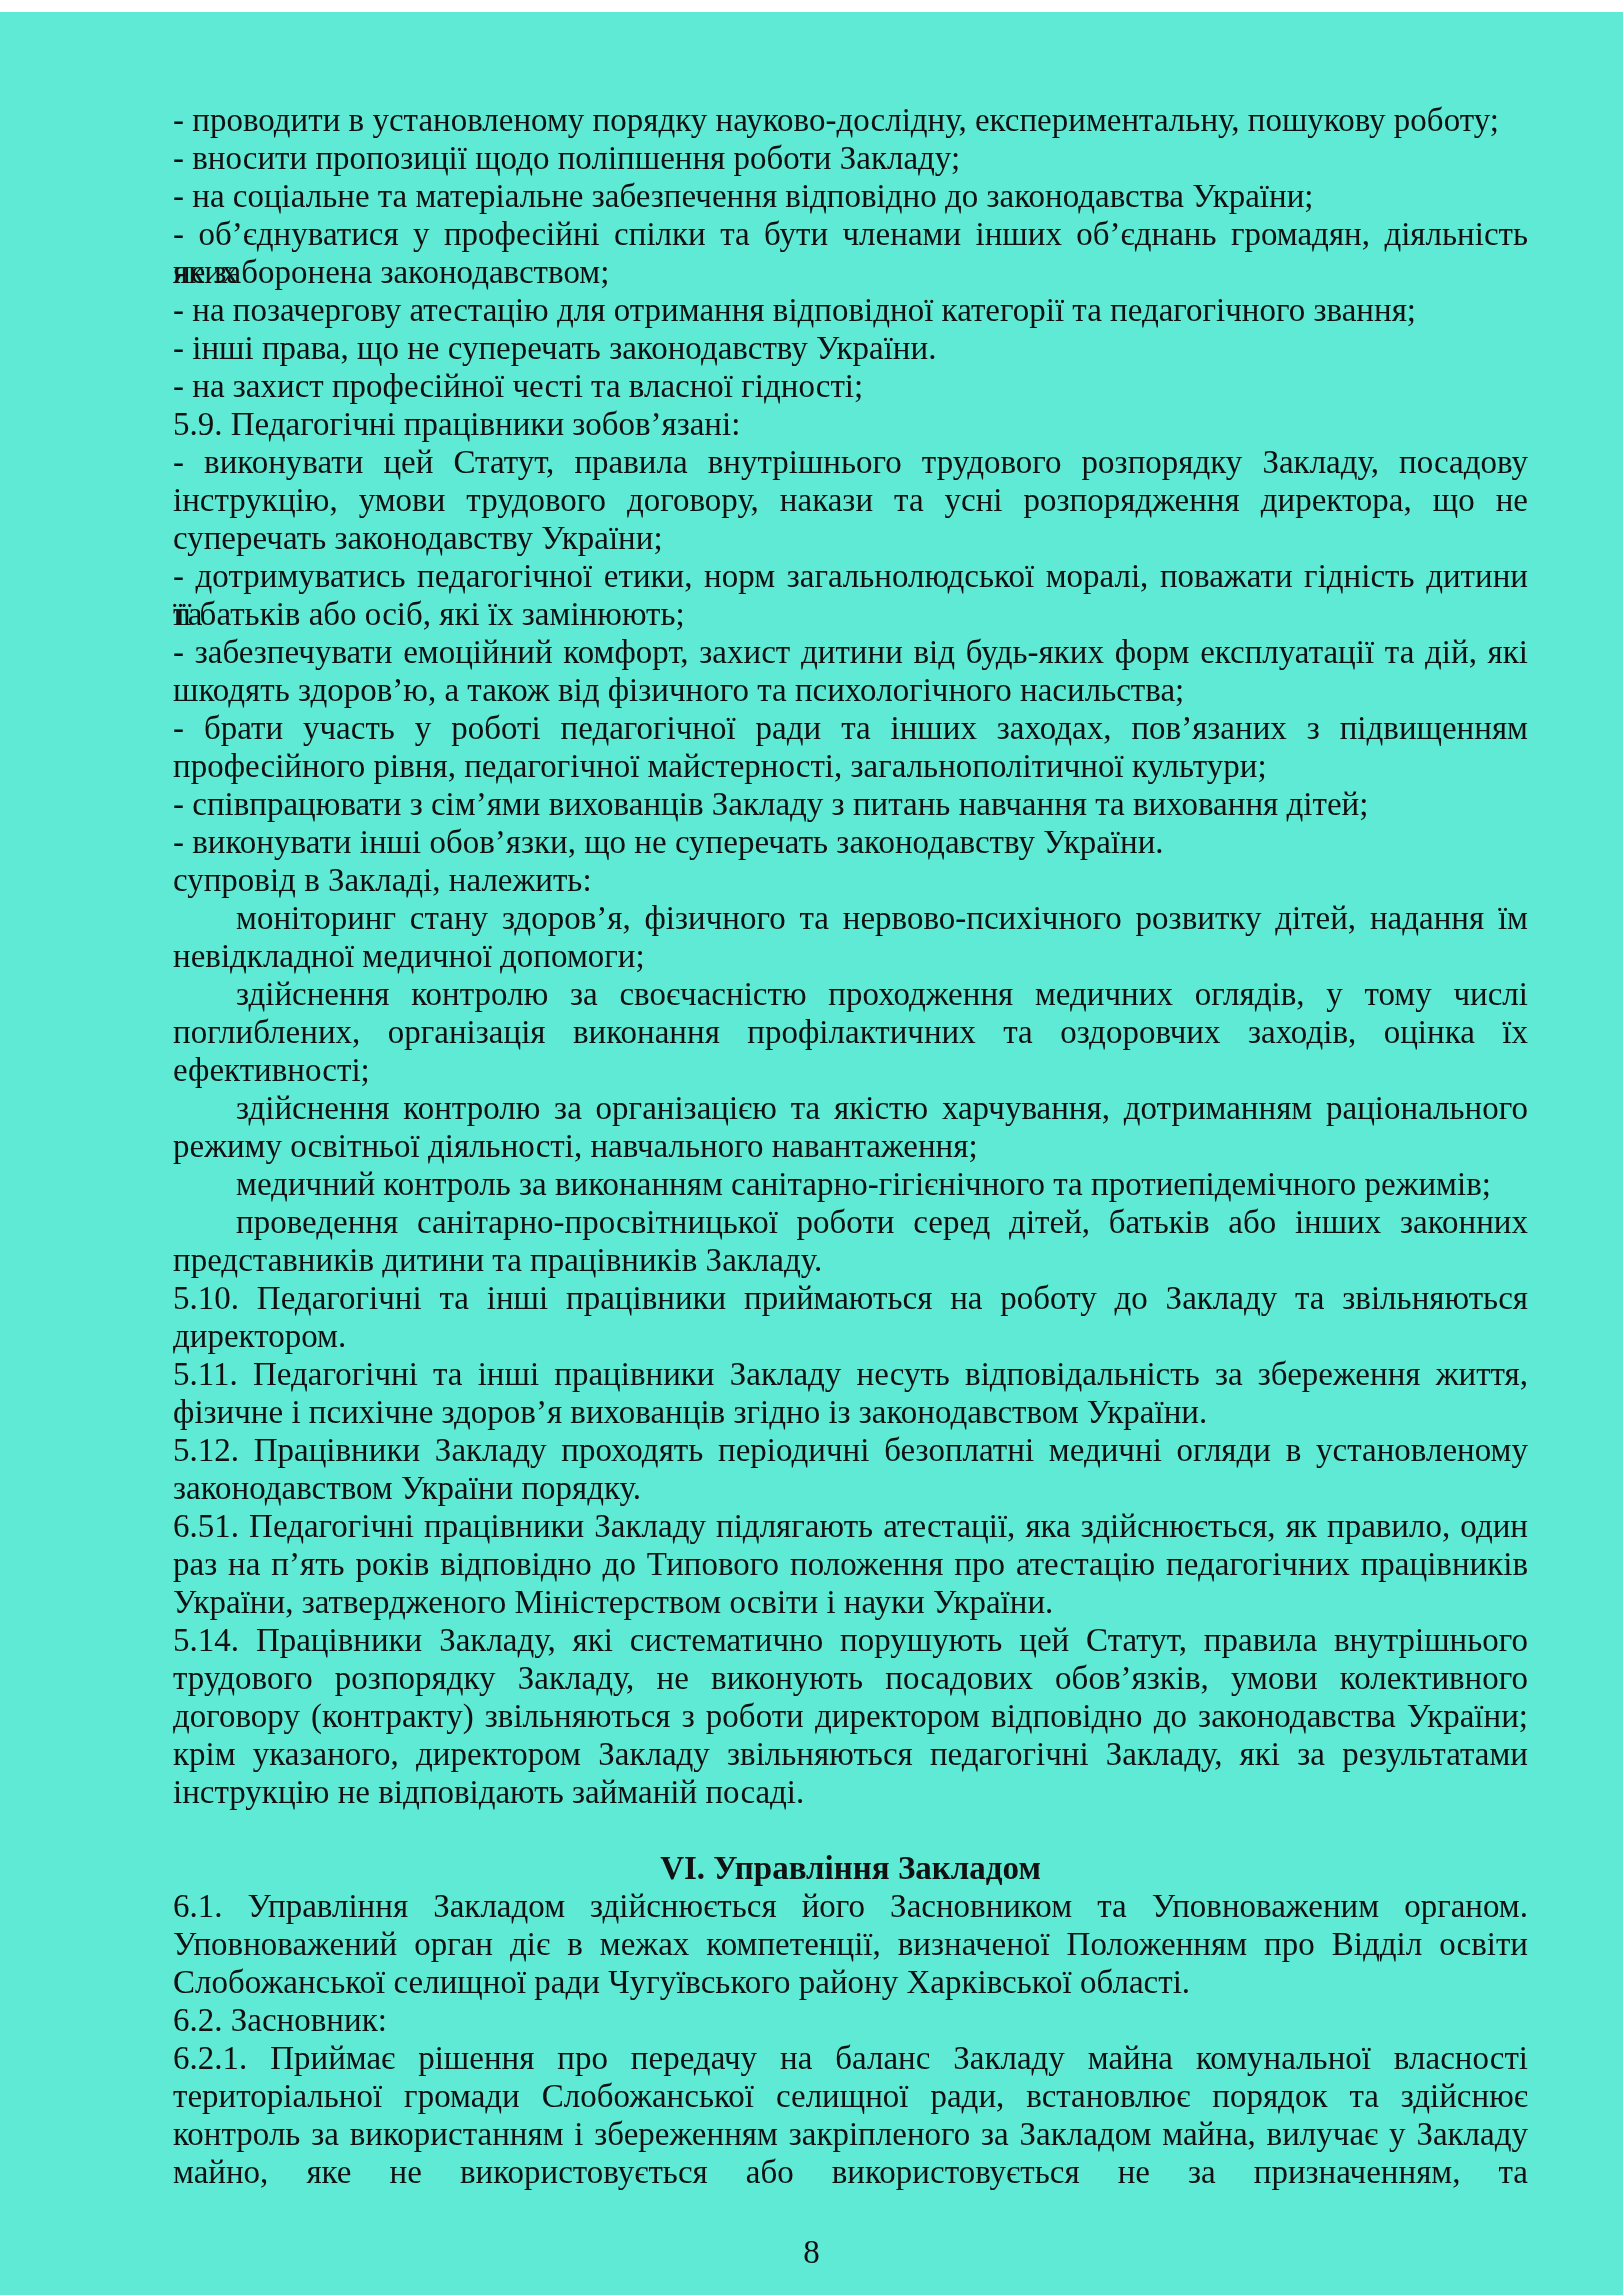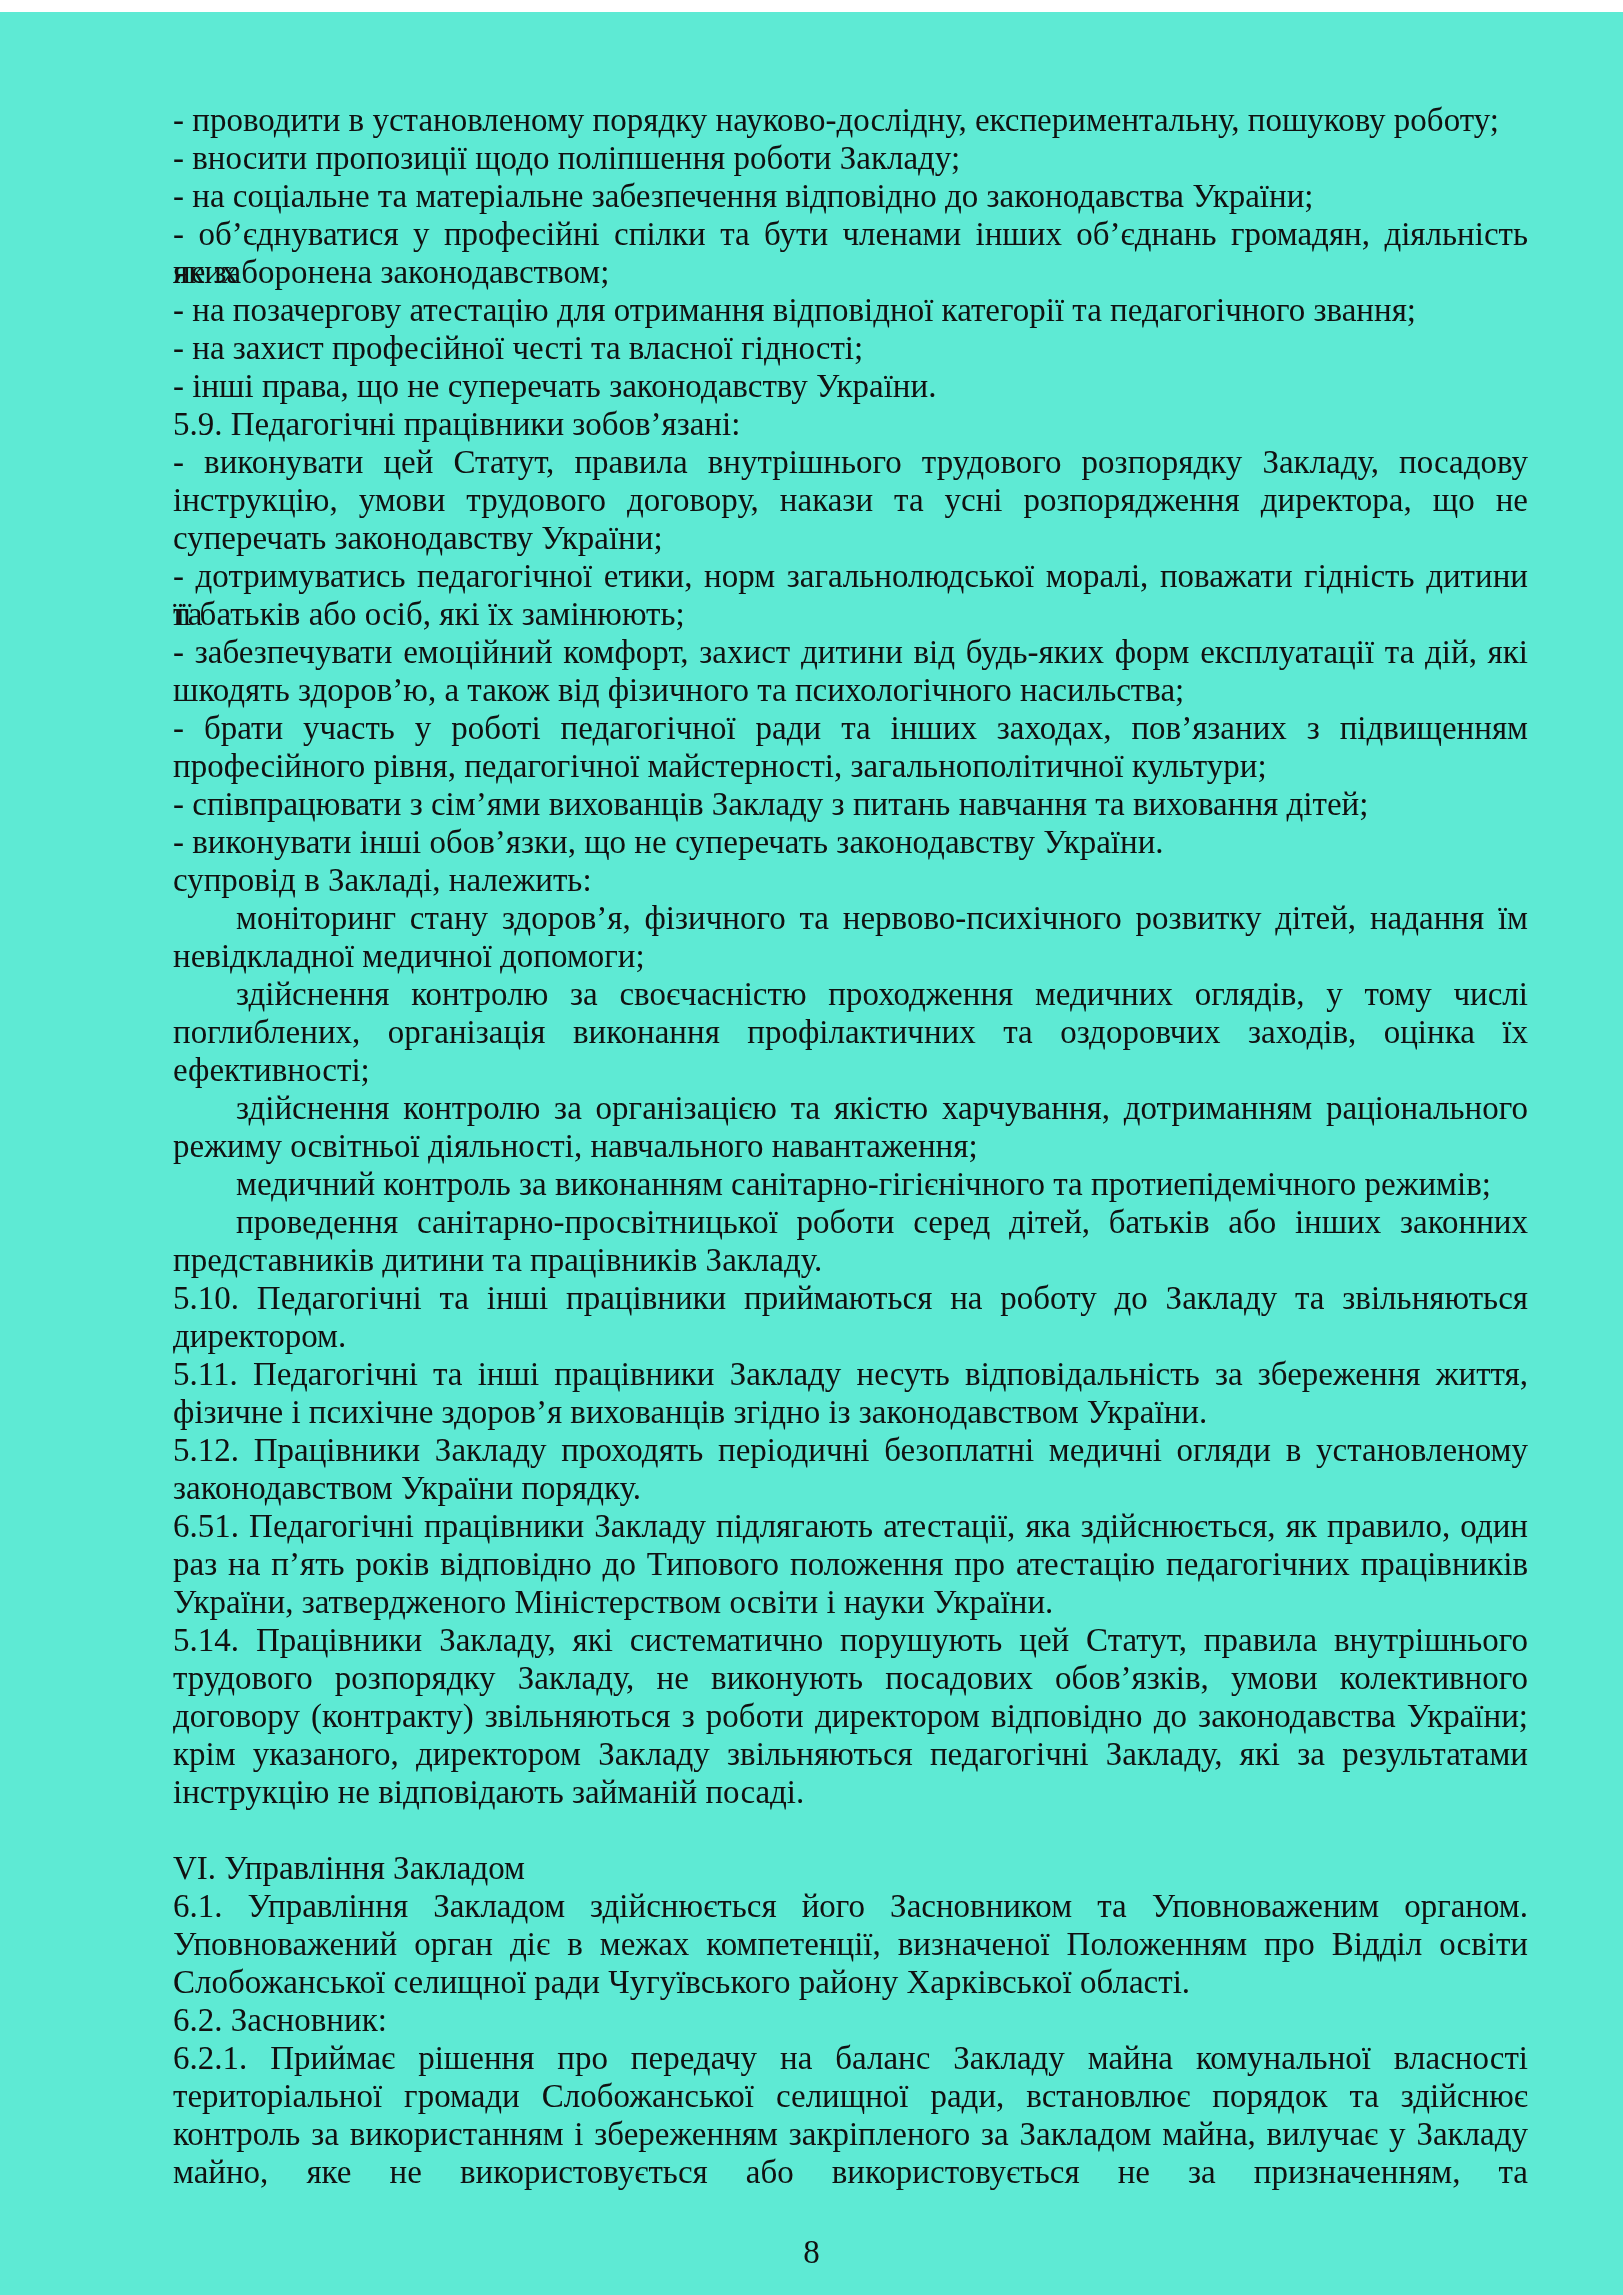--- a/index.html
+++ b/index.html
@@ -9,40 +9,40 @@
     }
     .text-block {
       position: absolute; left: 173px; top: 89px; width: 1355px;
       font-family: "Liberation Serif", "DejaVu Serif", serif;
       font-size: 33px; line-height: 38px; color: #111;
     }
     .line { display: block; white-space: nowrap; height: 38px; overflow: visible; }
     .line.j { text-align: justify; text-align-last: justify; white-space: normal; }
     .line.l { text-align: left; }
     .line.ind { padding-left: 63px; }
-    .line.heading { text-align: left; font-weight: normal; }
+    .line.heading { text-align: center; font-weight: bold; }
     .spacer { height: 38px; }
     .page-number {
       position: absolute; left: 0; width: 1623px; top: 2222px; text-align: center;
       font-family: "Liberation Serif", "DejaVu Serif", serif; font-size: 33px; color: #111;
     }
   </style>
 </head>
 <body>
 
 <div class="page">
   <div class="text-block" id="text-block">
       <div class="line l">- проводити в установленому порядку науково-дослідну, експериментальну, пошукову роботу;</div>
       <div class="line l">- вносити пропозиції щодо поліпшення роботи Закладу;</div>
       <div class="line l">- на соціальне та матеріальне забезпечення відповідно до законодавства України;</div>
       <div class="line j">- об’єднуватися у професійні спілки та бути членами інших об’єднань громадян, діяльність яких</div>
       <div class="line l">не заборонена законодавством;</div>
       <div class="line l">- на позачергову атестацію для отримання відповідної категорії та педагогічного звання;</div>
+      <div class="line l">- інші права, що не суперечать законодавству України.</div>
       <div class="line l">- на захист професійної честі та власної гідності;</div>
-      <div class="line l">- інші права, що не суперечать законодавству України.</div>
       <div class="line l">5.9. Педагогічні працівники зобов’язані:</div>
       <div class="line j">- виконувати цей Статут, правила внутрішнього трудового розпорядку Закладу, посадову</div>
       <div class="line j">інструкцію, умови трудового договору, накази та усні розпорядження директора, що не</div>
       <div class="line l">суперечать законодавству України;</div>
       <div class="line j">- дотримуватись педагогічної етики, норм загальнолюдської моралі, поважати гідність дитини та</div>
       <div class="line l">її батьків або осіб, які їх замінюють;</div>
       <div class="line j">- забезпечувати емоційний комфорт, захист дитини від будь-яких форм експлуатації та дій, які</div>
       <div class="line l">шкодять здоров’ю, а також від фізичного та психологічного насильства;</div>
       <div class="line j">- брати участь у роботі педагогічної ради та інших заходах, пов’язаних з підвищенням</div>
       <div class="line l">професійного рівня, педагогічної майстерності, загальнополітичної культури;</div>

